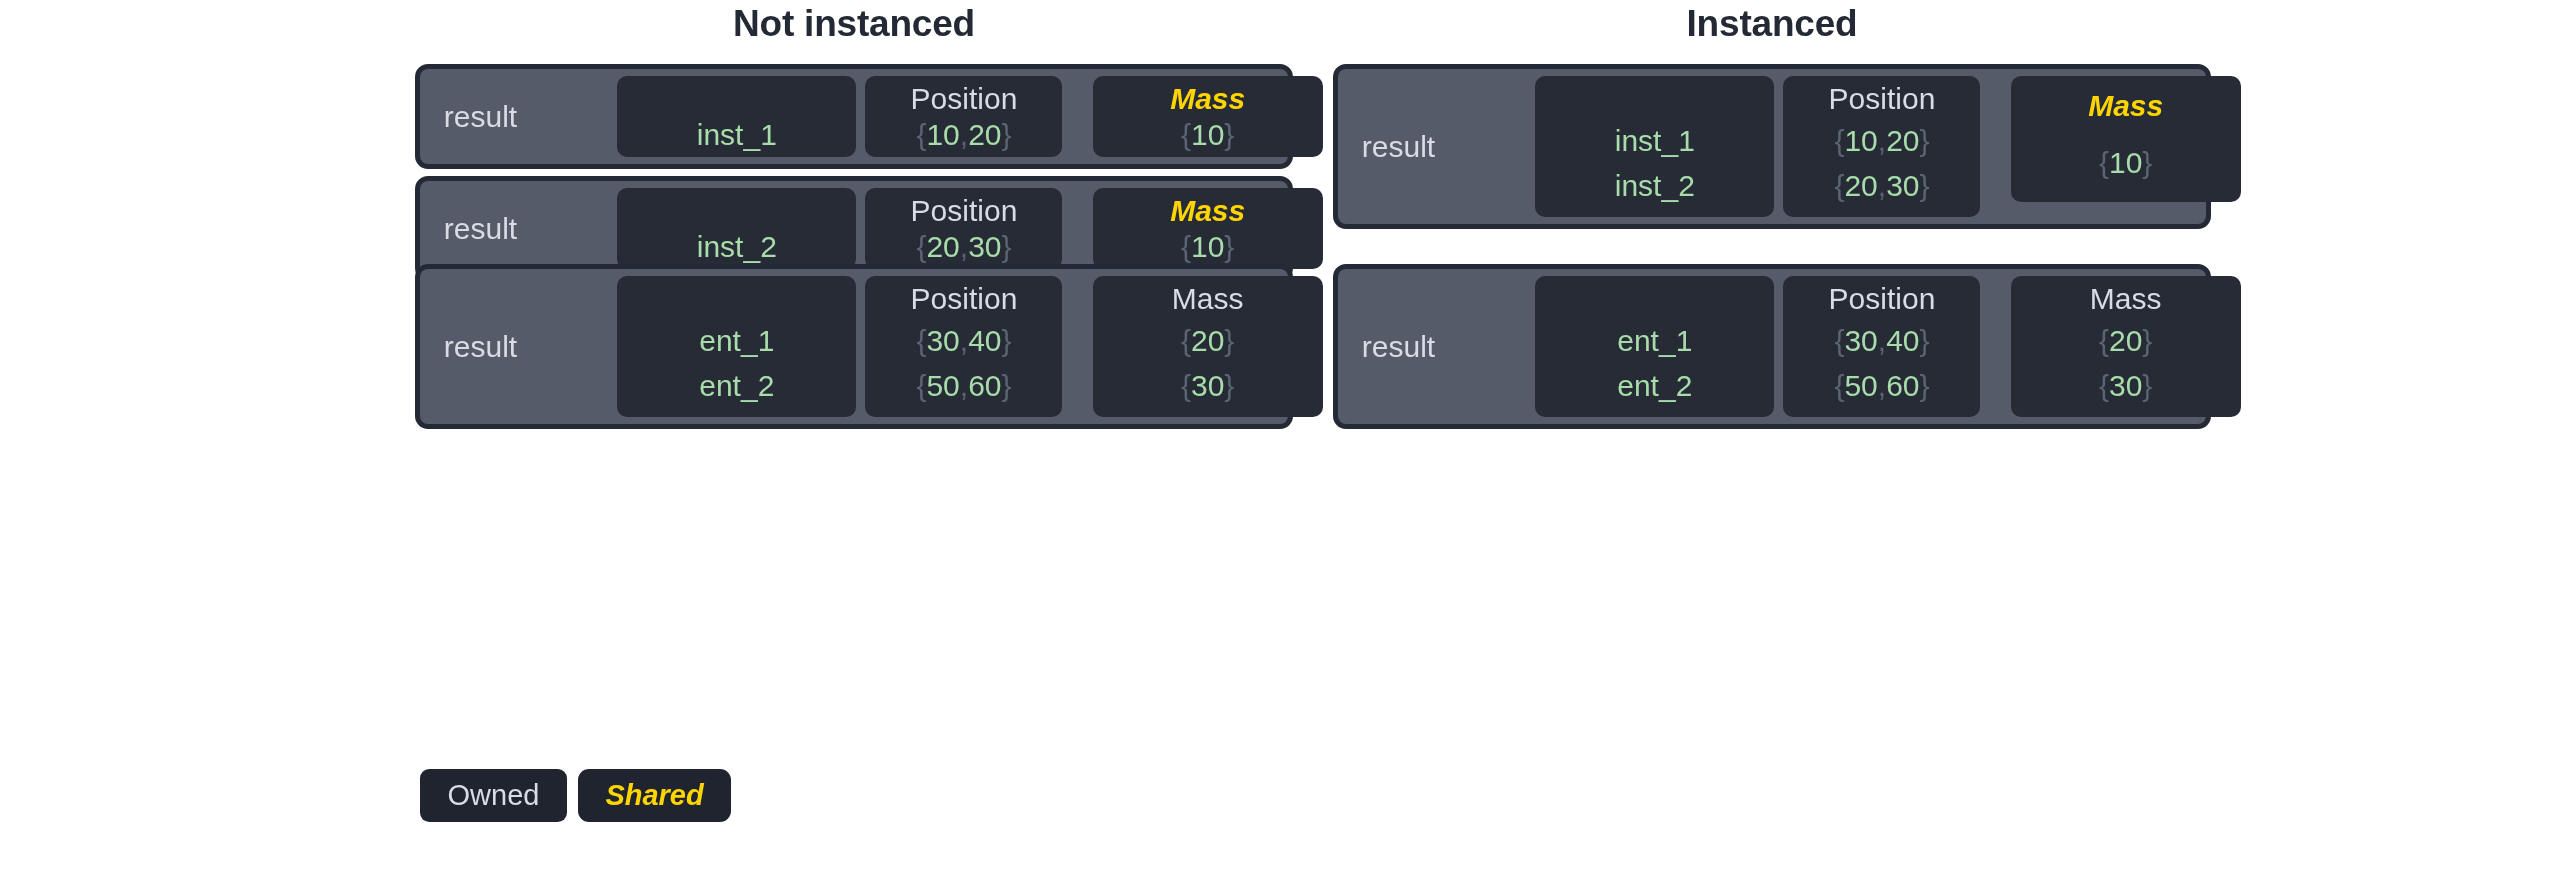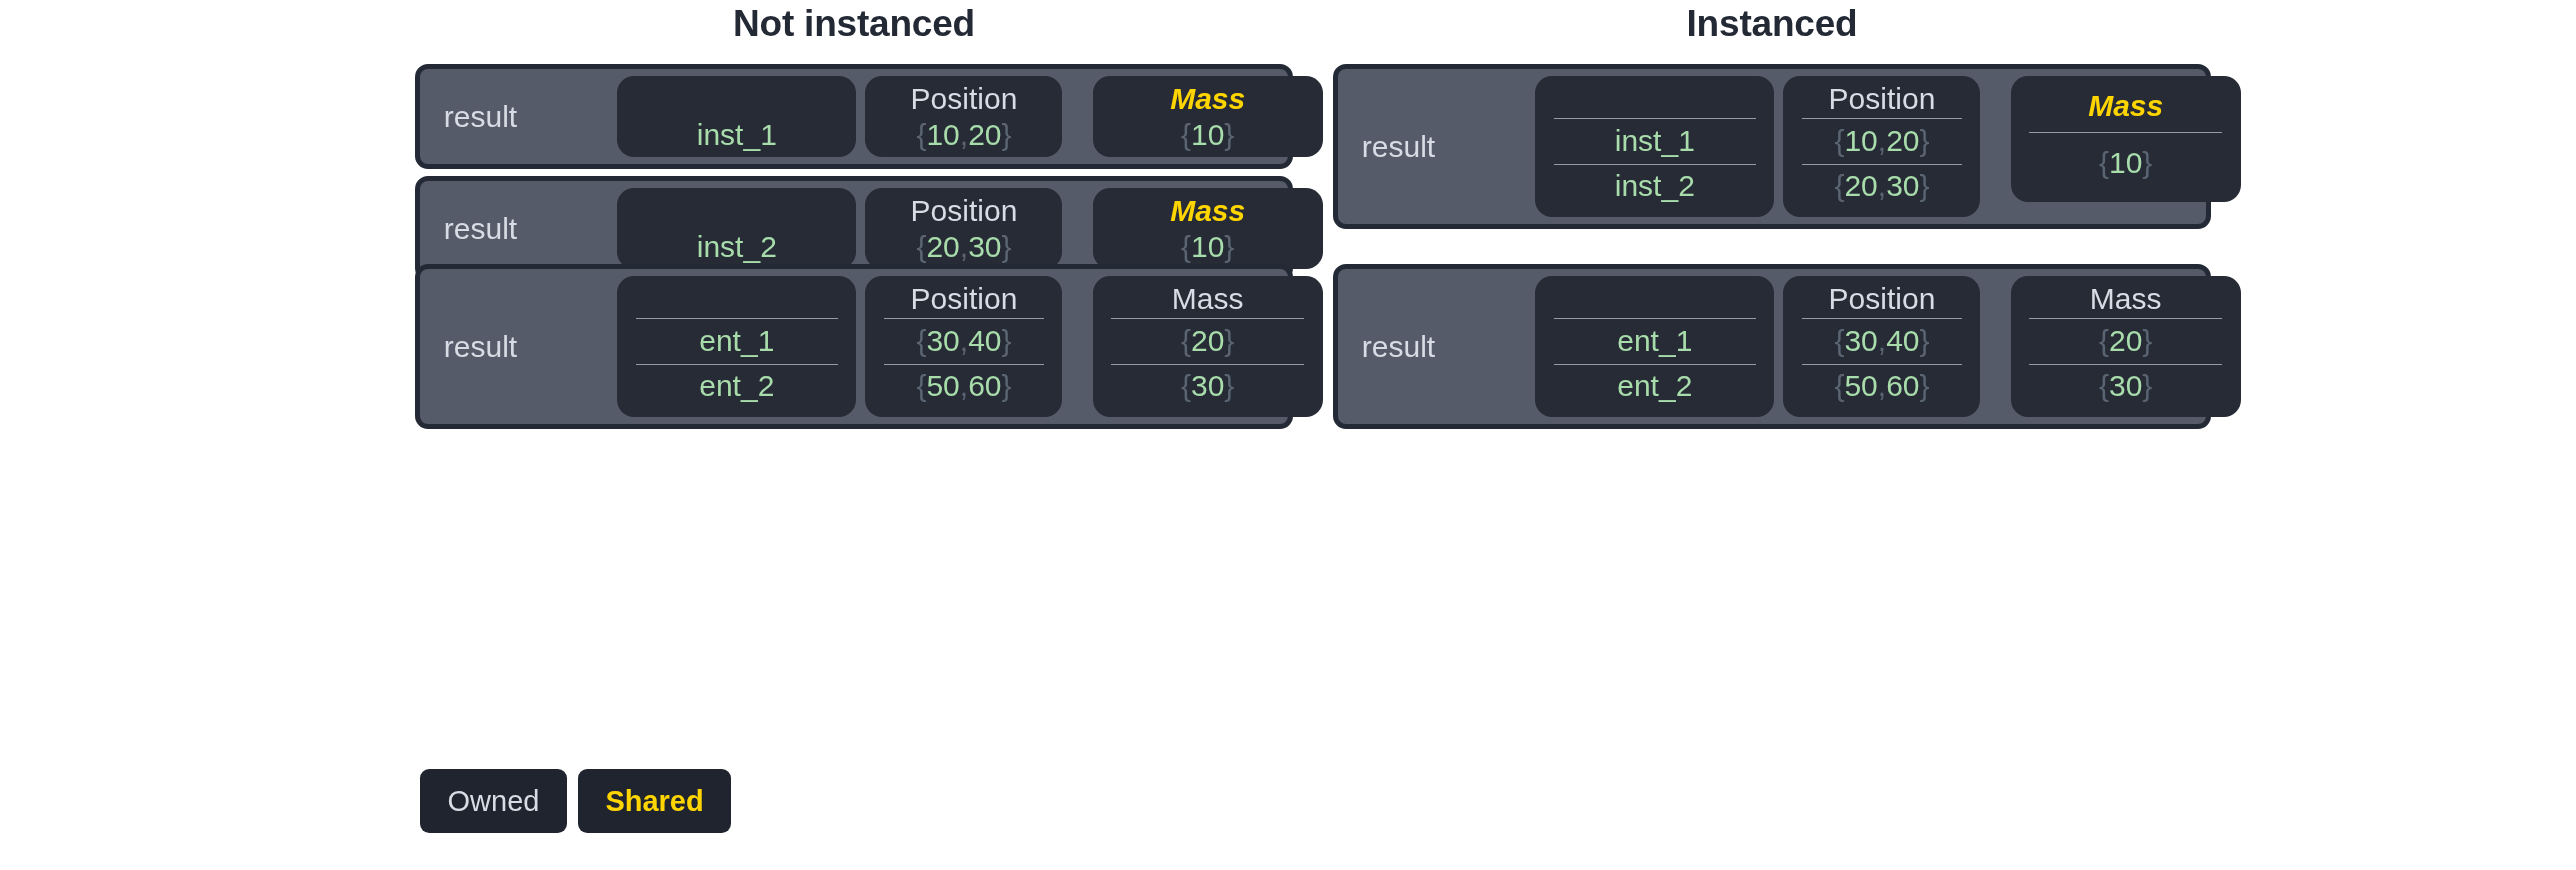--- a/index.html
+++ b/index.html
@@ -38,25 +38,26 @@
     display:flex;align-items:center;
     padding-left:16.5px;
     box-sizing:border-box;
     color:#d8dce4;font-size:30px;
     white-space:nowrap;
   }
   .cols{flex:1 1 auto;display:flex;align-items:flex-start;gap:9.2px;}
 
   .col{
     background:#262b36;
-    border-radius:17px;
+    border-radius:10px;
     box-sizing:border-box;
     padding:5.5px 13px 9.2px 13px;
     display:flex;flex-direction:column;
     align-self:stretch;
+    align-items:center;
   }
   .col.short{align-self:flex-start;}
   .col.name{width:239px;margin-left:28px;}
   .col.position{width:197px;}
   .col.mass{width:230px;margin-left:21px;}
 
   .col-header{
     height:48px;
     display:flex;align-items:center;justify-content:center;
     font-size:30px;color:#d8dce4;white-space:nowrap;
@@ -70,25 +71,25 @@
     height:59px;
     display:flex;align-items:center;justify-content:center;
     font-size:30px;color:#a8dcab;white-space:nowrap;
   }
   .cell .brace,.cell .comma{color:#5a6472;}
 
   
   .legend{position:absolute;display:flex;gap:11px;}
   .pill{
     background:#1f242e;border-radius:9.2px;
-    padding:0 27.5px;height:64px;
+    padding:0 27.5px;height:53px;
     display:flex;align-items:center;justify-content:center;
     font-size:29px;color:#d8dce4;white-space:nowrap;
   }
-  .pill.shared{color:#ffd500;font-weight:bold;}
+  .pill.shared{color:#ffd500;font-style:italic;font-weight:bold;border-radius:11px;}
 </style>
 </head>
 <body>
 
 <div class="stage">
 
   <div class="panel left">
     <div class="panel-title">Not instanced</div>
     <div class="cards-host">
         <div class="card" style="top: 64px; height: 105px; width: 878px;">

